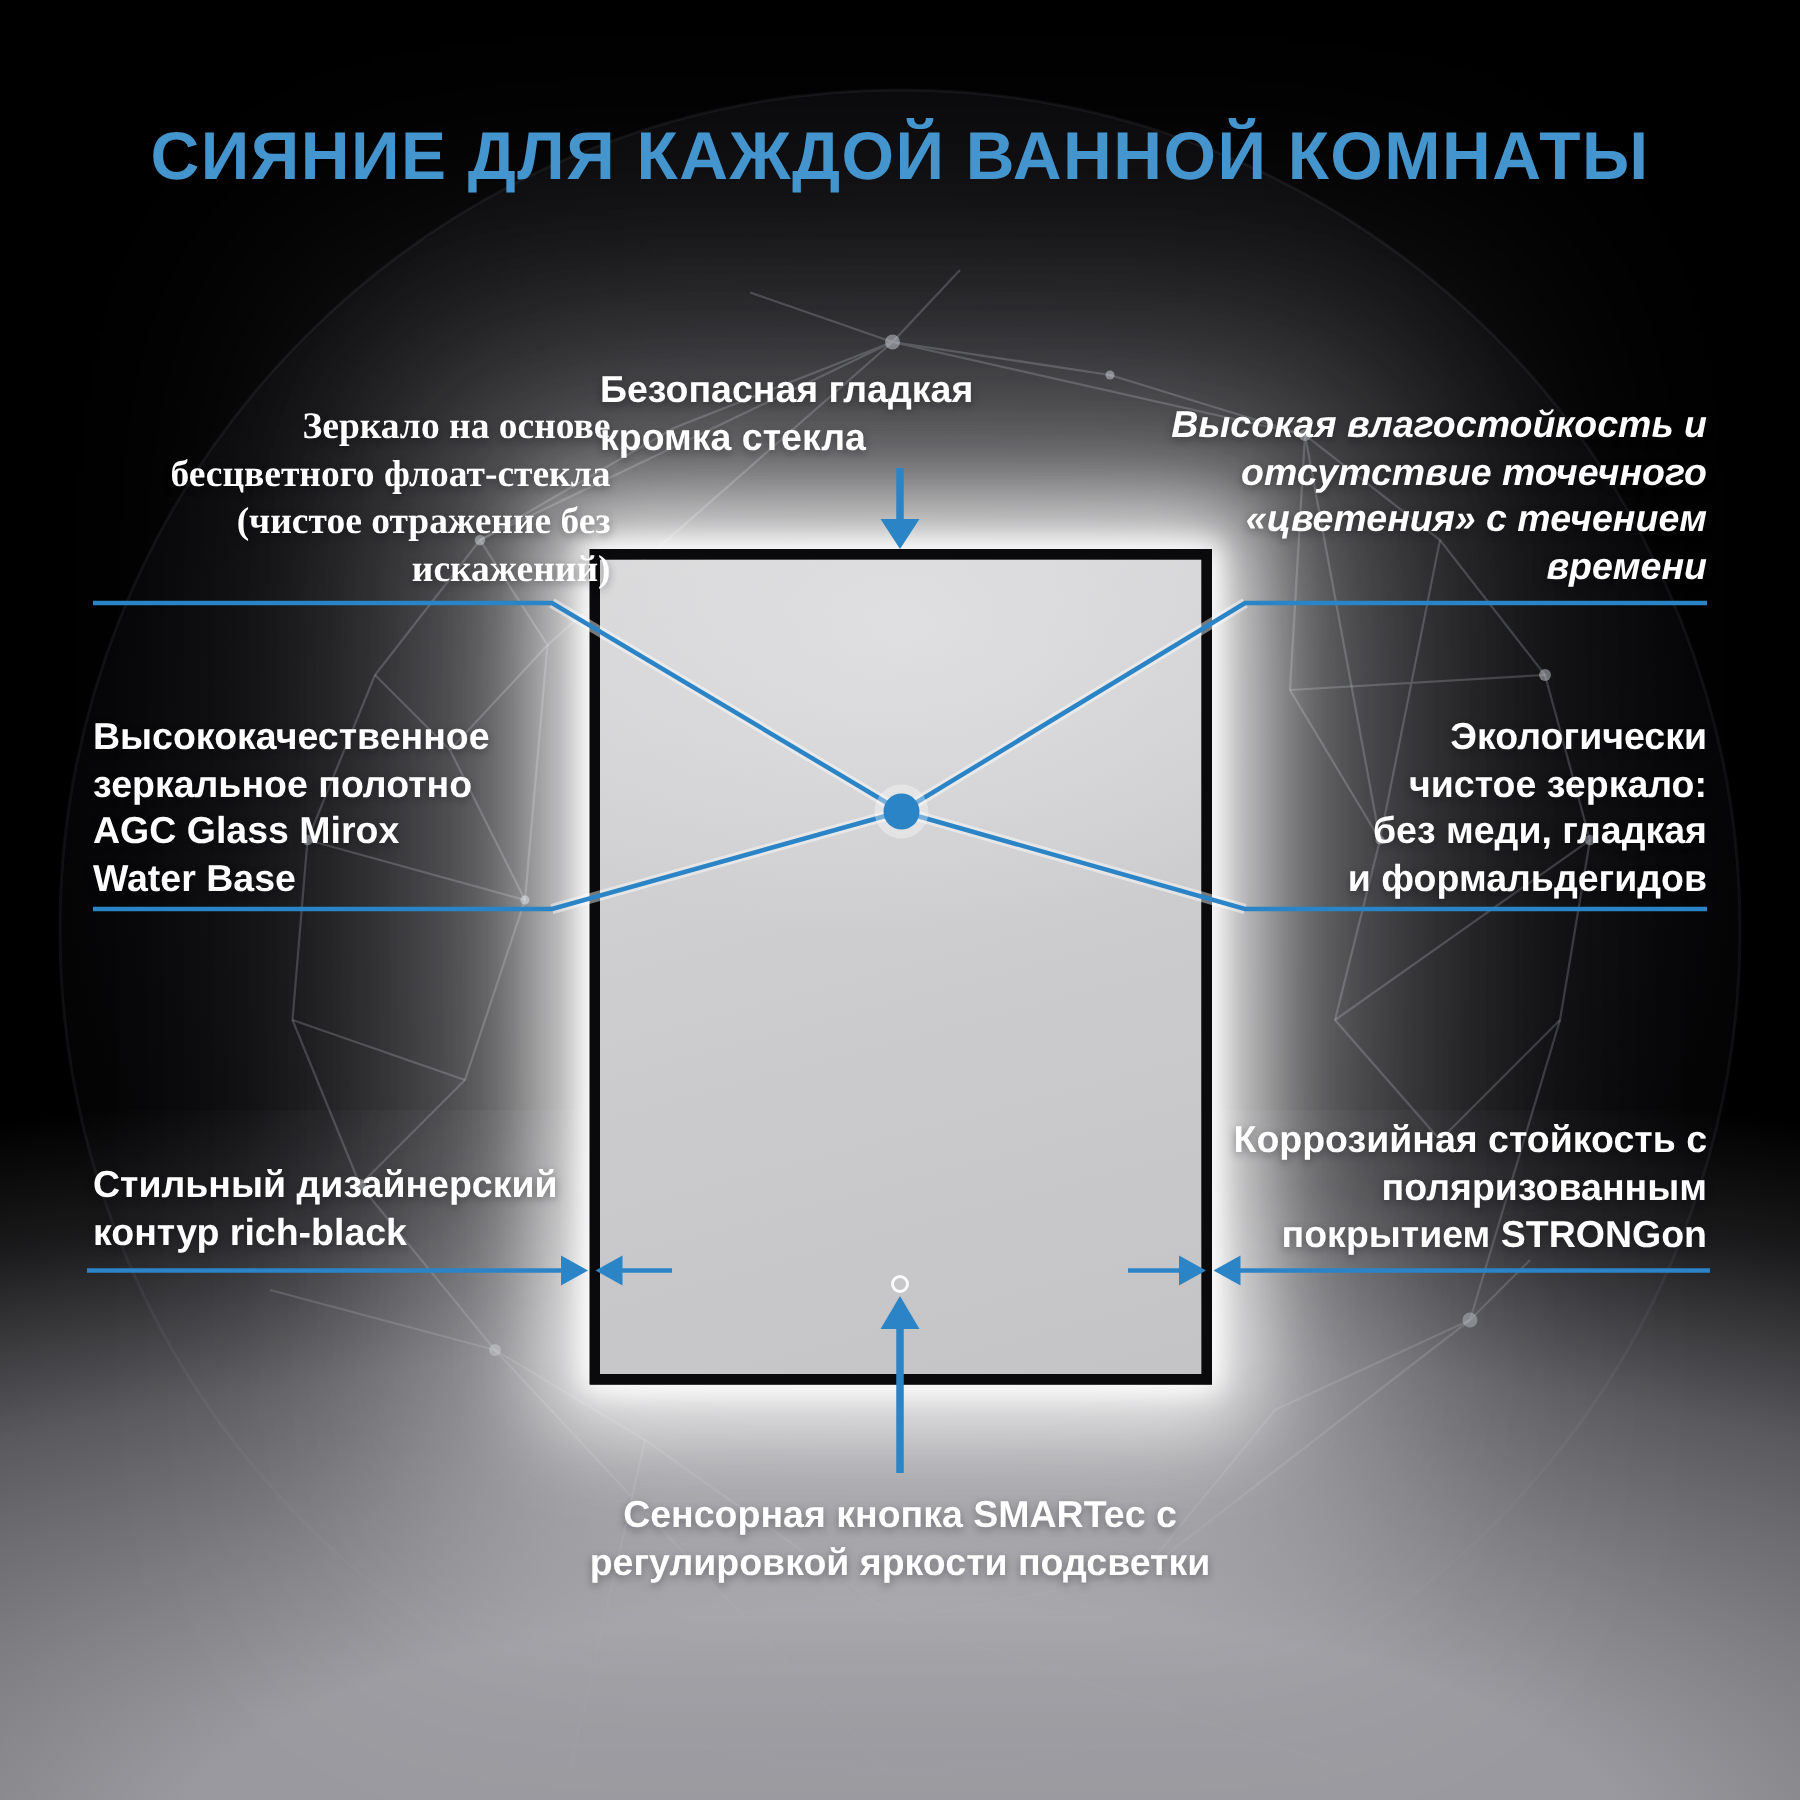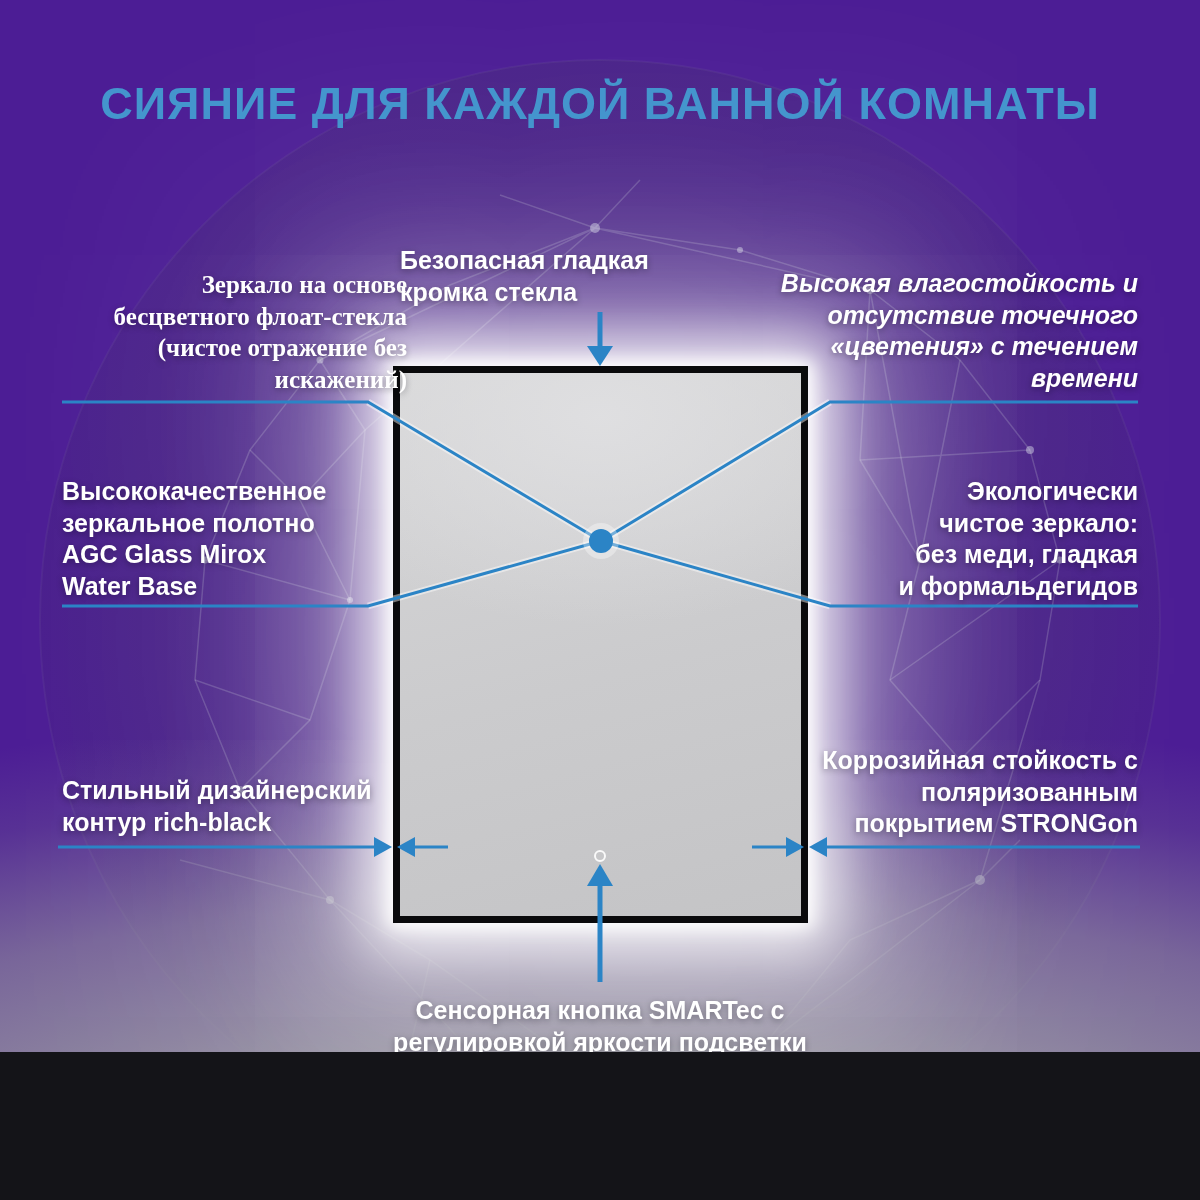--- a/index.html
+++ b/index.html
@@ -1,18 +1,18 @@
 <!DOCTYPE html>
 <html lang="ru"><head>
 <meta charset="utf-8">
 <style>
   html,body{margin:0;padding:0;background:#141418;}
   .canvas{
-    position:relative;width:1200px;height:1052px;overflow:hidden;
-    background:#4c1d95;
+    position:relative;width:1200px;height:1200px;overflow:hidden;
+    background:#000000;
     font-family:"Liberation Sans", sans-serif;
   }
   
   svg.net{position:absolute;left:0;top:0;z-index:1;}
   
   .fog{
     position:absolute;left:0;top:740px;width:1200px;height:460px;z-index:2;
     background:radial-gradient(ellipse 135% 120% at 50% 108%,
       rgba(158,158,164,0.97) 30%,
       rgba(150,150,157,0.60) 62%,

